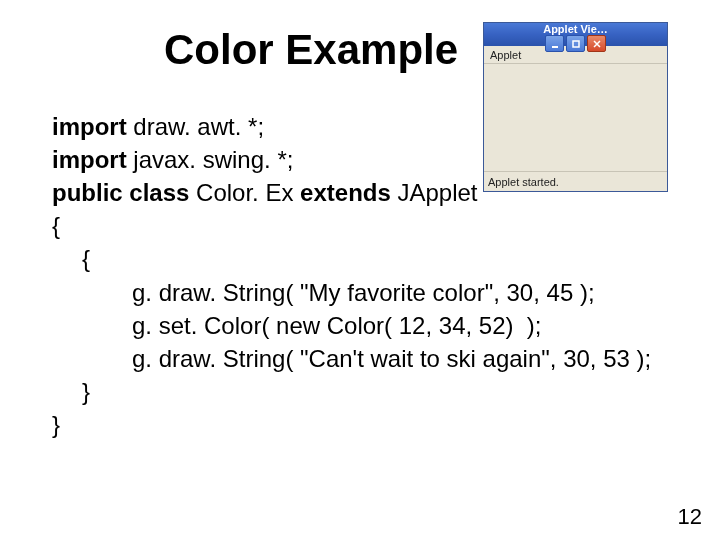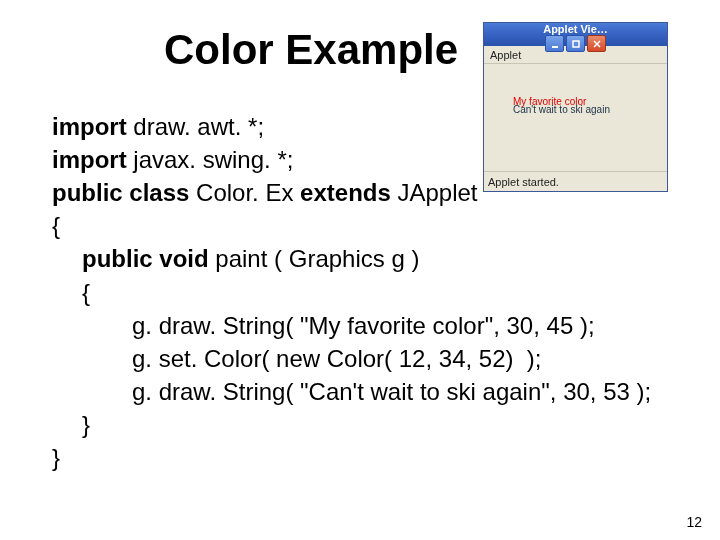--- a/index.html
+++ b/index.html
@@ -123,21 +123,21 @@
   font-size: 24px;
   line-height: 1.38;
   color: #000;
 }
 .code-line { white-space: pre; }
 .kw { font-weight: bold; }
 .page-num {
   position: absolute;
   bottom: 10px;
   right: 18px;
-  font-size: 14px;
+  font-size: 22px;
   color: #000;
 }
 .indent1 { display: inline-block; width: 30px; }
 .indent2 { display: inline-block; width: 80px; }
 </style>
 </head>
 <body>
 
 <h1 class="slide-title">Color Example</h1>
 
@@ -161,33 +161,28 @@
           </svg>
         </div>
       <div class="win-btn close">
           <svg width="8" height="8">
             <path d="M1 1 L7 7 M7 1 L1 7" stroke="#fff" stroke-width="1.5"></path>
           </svg>
         </div>
     </div>
   </div>
   <div class="menubar">Applet</div>
-  <div class="applet-content">
-    <div class="fav-text">My favorite color</div>
-    <div class="ski-text">Can't wait to ski again</div>
-  </div>
   <div class="statusbar">Applet started.</div>
 </div>
 
 <div class="code-block">
   <div class="code-line"><span class="kw">import</span><span> draw. awt. *;</span></div>
   <div class="code-line"><span class="kw">import</span><span> javax. swing. *;</span></div>
   <div class="code-line"><span class="kw">public class </span><span>Color. Ex </span><span class="kw">extends </span><span>JApplet</span></div>
   <div class="code-line">{</div>
-  <div class="code-line"><span class="indent1"></span><span class="kw">public void </span><span>paint ( Graphics g )</span></div>
   <div class="code-line"><span class="indent1"></span><span>{</span></div>
   <div class="code-line"><span class="indent2"></span><span>g. draw. String( "My favorite color", 30, 45 );</span></div>
   <div class="code-line"><span class="indent2"></span><span>g. set. Color( new Color( 12, 34, 52)  );</span></div>
   <div class="code-line"><span class="indent2"></span><span>g. draw. String( "Can't wait to ski again", 30, 53 );</span></div>
   <div class="code-line"><span class="indent1"></span><span>}</span></div>
   <div class="code-line">}</div>
 </div>
 
 <div class="page-num">12</div>
 

